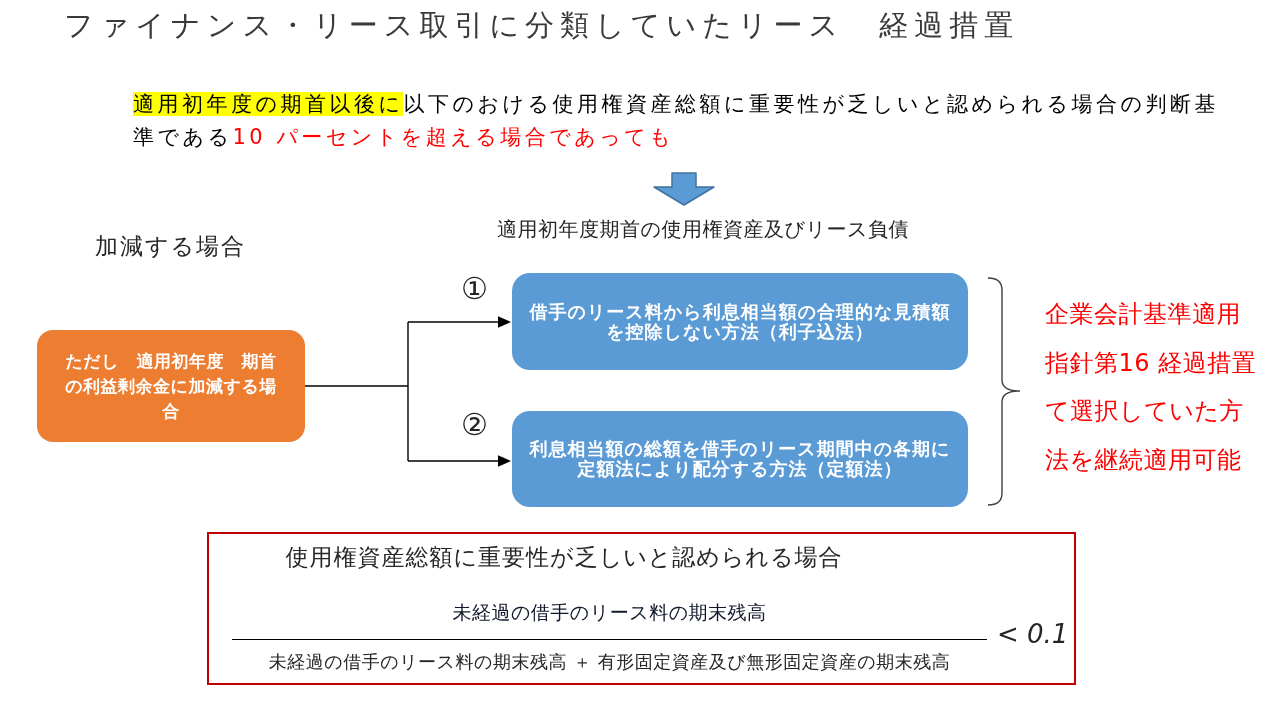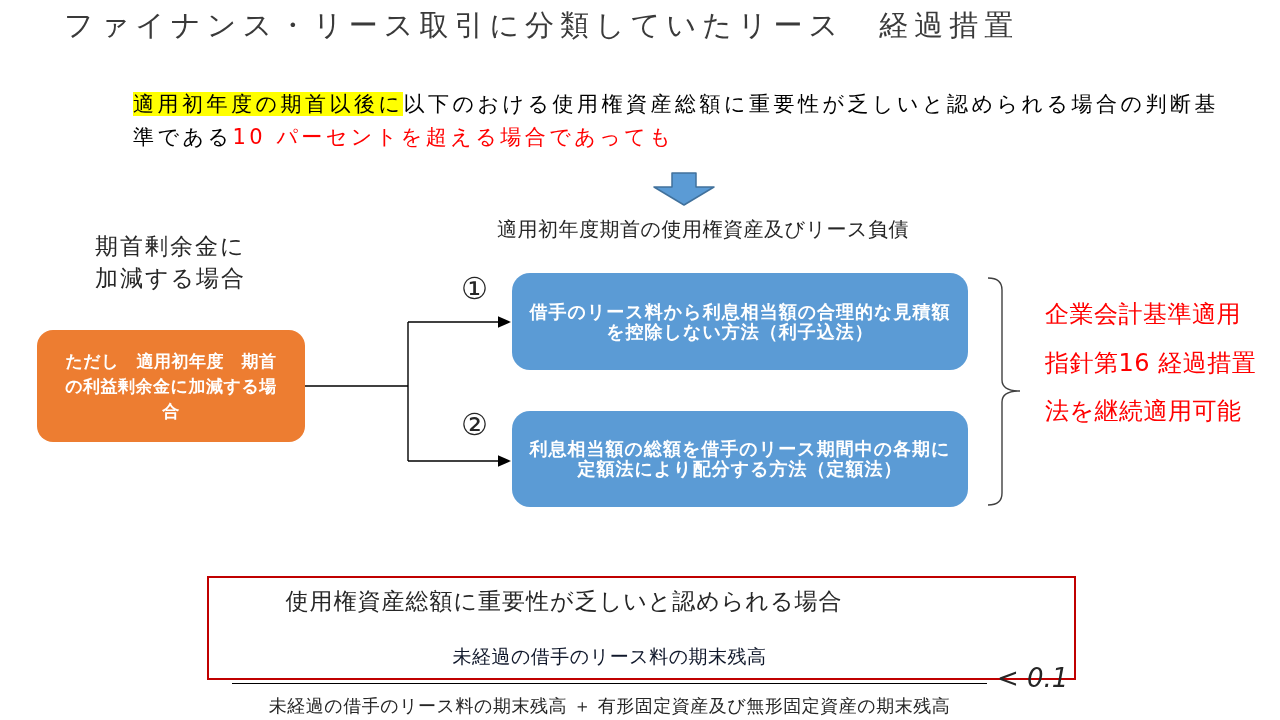--- a/index.html
+++ b/index.html
@@ -40,21 +40,21 @@
   .box1{left:512px;top:273px;width:456px;height:97px;}
   .box2{left:512px;top:411px;width:456px;height:96px;}
   .marker{font-size:30px;color:#262626;line-height:30px;}
   .m1{left:461px;top:274px;}
   .m2{left:461px;top:410px;}
   .note-red{
     left:1045px;top:290px;color:#ff0000;font-size:24px;letter-spacing:0.5px;line-height:48.5px;white-space:nowrap;
   }
   .connector-layer{left:0;top:0;pointer-events:none;}
   .criteria-box{
-    left:207px;top:576px;width:869px;height:104px;border:2px solid #C00000;box-sizing:border-box;background:#fff;
+    left:207px;top:532px;width:869px;height:153px;border:2px solid #C00000;box-sizing:border-box;background:#fff;
   }
   .criteria-title{
     left:20px;top:8px;width:670px;text-align:center;font-size:23px;letter-spacing:1px;color:#262626;white-space:nowrap;
   }
   .frac-num{
     left:23px;top:66px;width:755px;text-align:center;font-size:19px;letter-spacing:0.5px;color:#0f172a;white-space:nowrap;
   }
   .frac-line{
     left:23px;top:105px;width:755px;height:0;border-top:1.5px solid #000;
   }
@@ -76,21 +76,20 @@
     <span class="hl">適用初年度の期首以後に</span><span>以下のおける使用権資産総額に重要性が乏しいと認められる場合の判断基</span><span>準である</span><span class="red">10 パーセントを超える場合であっても</span>
   </div>
 
   <svg class="abs down-arrow-svg" width="64" height="35" viewBox="0 0 64 35">
     <polygon points="20,1 44,1 44,15 62,15 32,33 2,15 20,15" fill="#5B9BD5" stroke="#41719C" stroke-width="1.5" stroke-linejoin="round"></polygon>
   </svg>
 
   <div class="abs flow-heading">適用初年度期首の使用権資産及びリース負債</div>
 
   <div class="abs left-label">
-    <div>期首剰余金に</div>
     <div>加減する場合</div>
   </div>
 
   <div class="abs orange-box">
     <div class="txt">ただし　適用初年度　期首の利益剰余金に加減する場合</div>
   </div>
 
   <svg class="abs connector-layer" width="1280" height="720" viewBox="0 0 1280 720">
     <line x1="305" y1="386" x2="408" y2="386" stroke="#000" stroke-width="1.4"></line>
     <line x1="408" y1="322" x2="408" y2="461" stroke="#000" stroke-width="1.4"></line>
@@ -109,20 +108,21 @@
     <div class="bline">を控除しない方法（利子込法）</div>
   </div>
   <div class="abs blue-box box2">
     <div class="bline">利息相当額の総額を借手のリース期間中の各期に</div>
     <div class="bline">定額法により配分する方法（定額法）</div>
   </div>
 
   <div class="abs note-red">
     <div>企業会計基準適用</div>
     <div>指針第16 経過措置</div>
+    <div>て選択していた方</div>
     <div>法を継続適用可能</div>
   </div>
 
   <div class="abs criteria-box">
     <div class="abs criteria-title">使用権資産総額に重要性が乏しいと認められる場合</div>
     <div class="abs frac-num">未経過の借手のリース料の期末残高</div>
     <div class="abs frac-line"></div>
     <div class="abs frac-den">未経過の借手のリース料の期末残高 ＋ 有形固定資産及び無形固定資産の期末残高</div>
     <div class="abs frac-comp">&lt; 0.1</div>
   </div>

